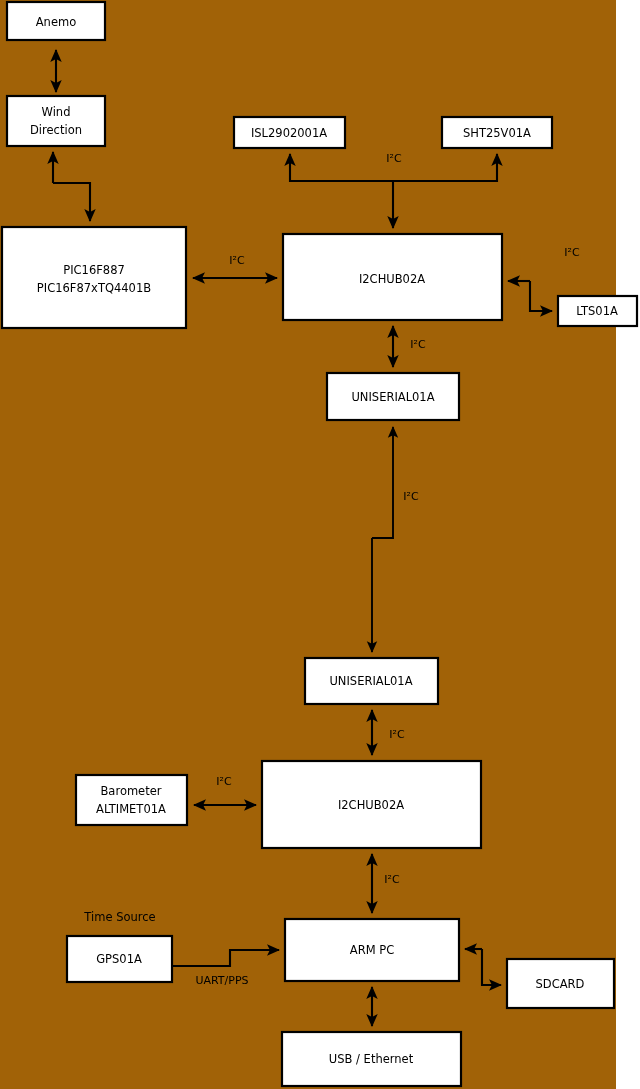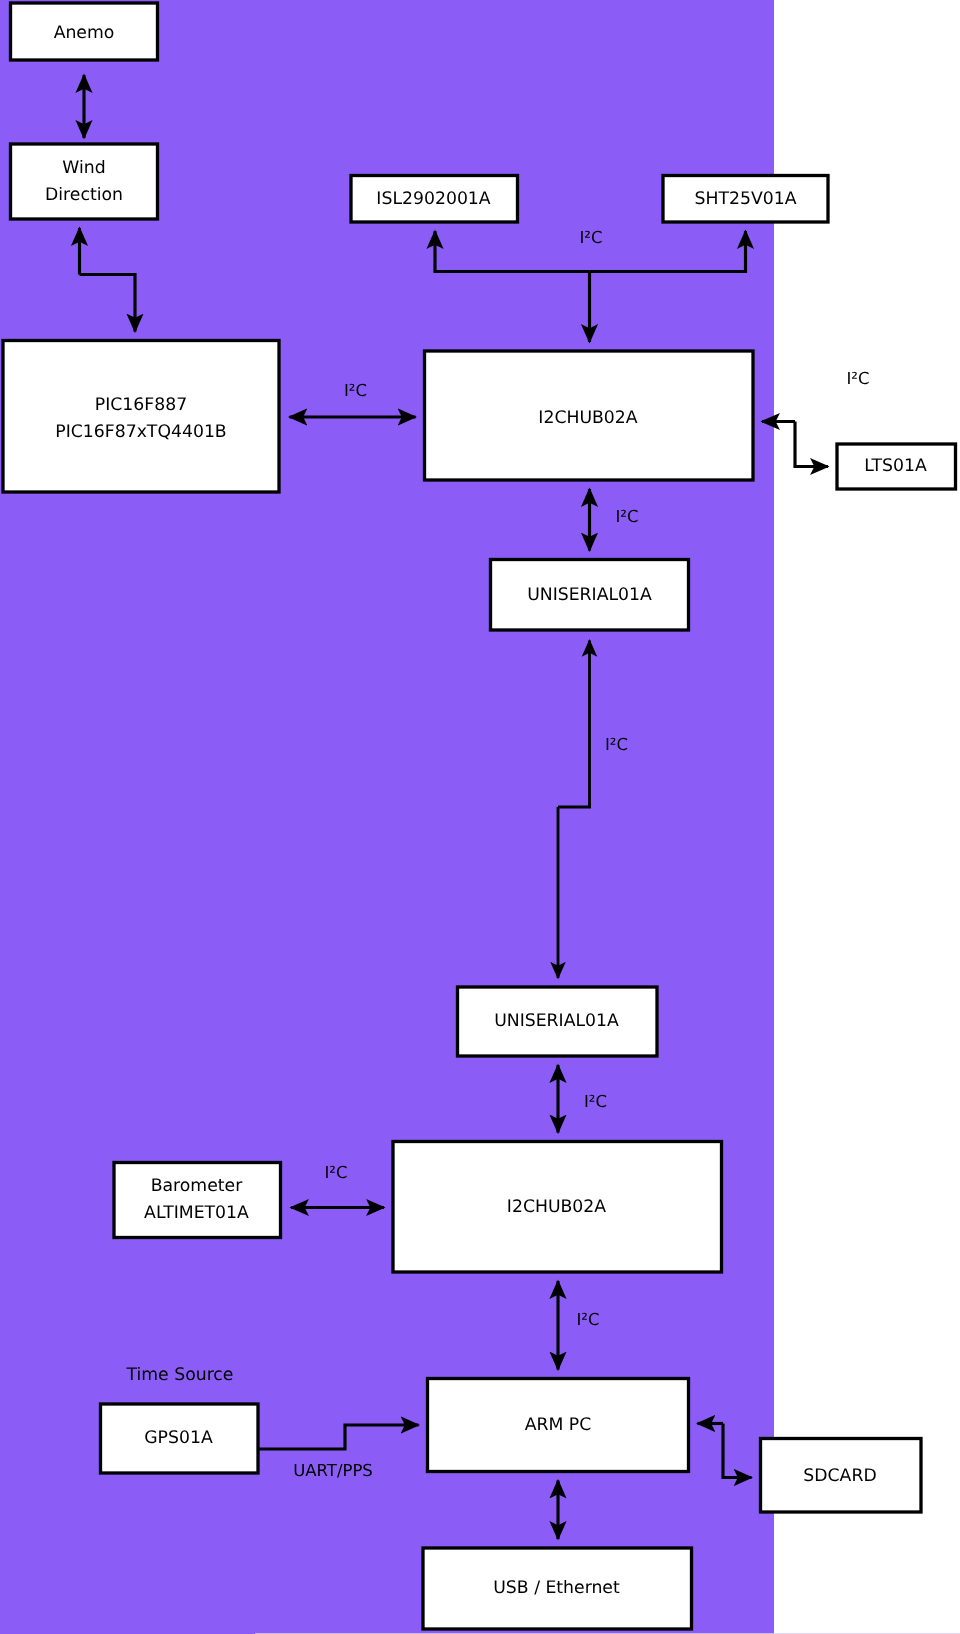--- a/index.html
+++ b/index.html
@@ -2,23 +2,23 @@
 <html><head>
 <meta charset="utf-8">
 <style>
   html, body {
     margin: 0;
     padding: 0;
     background: #ffffff;
   }
   #diagram-root {
     position: relative;
-    width: 516px;
+    width: 616px;
     height: 1089px;
-    background: #8b5cf6;
+    background: #a16207;
     font-family: "DejaVu Sans", sans-serif;
   }
   svg.canvas {
     position: absolute;
     left: 0;
     top: 0;
     width: 640px;
     height: 1089px;
     display: block;
   }

